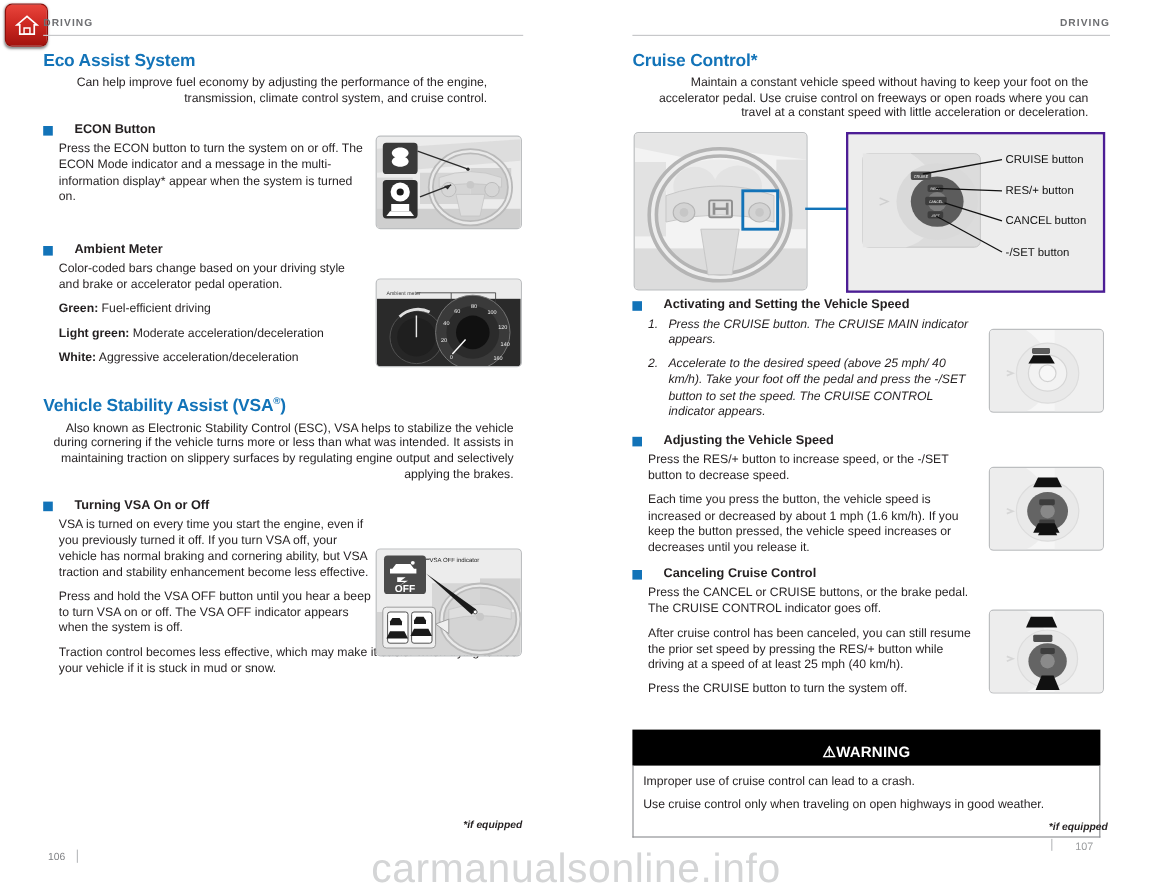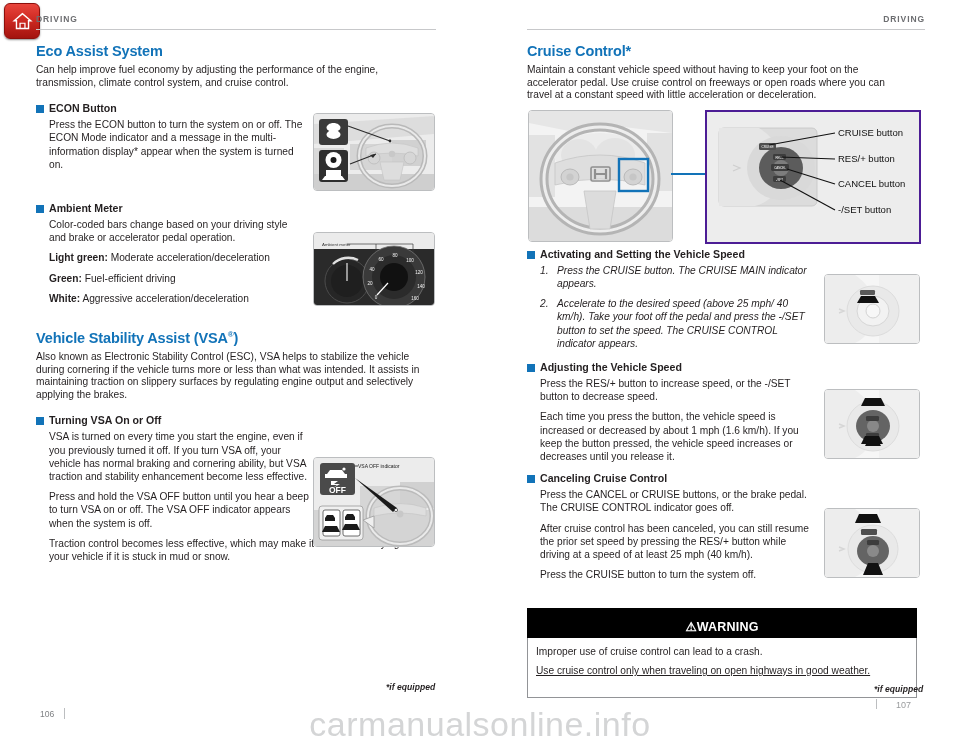--- a/index.html
+++ b/index.html
@@ -35,24 +35,24 @@
   }
   .runhead.right{text-align:right;}
   .rule{height:1px;background:#c7c8ca;margin-top:5px;}
 
   h1.sec{
     font-size:14.5px;font-weight:bold;color:#1273b8;
     margin:13px 0 5px 0;letter-spacing:-.15px;
   }
   h1.sec sup{font-size:8px;vertical-align:super;}
   p.body{
-    font-size:10.2px;line-height:12.6px;margin:0 0 4px 0;color:#231f20;
+    font-size:10.2px;line-height:12.6px;margin:0 0 4px 0;color:#231f20;text-align:right;
   }
   .sub{
-    display:flex;align-items:flex-start;gap:5px;margin:14px 0 4px 0;
+    display:flex;align-items:flex-start;gap:18px;margin:14px 0 4px 0;
   }
   .sub .bullet{
     width:8px;height:8px;background:#1273b8;flex:0 0 8px;margin-top:2px;
   }
   .sub .sub-t{font-size:10.6px;font-weight:bold;line-height:11px;}
 
   .indent{margin-left:13px;}
   .indent p{font-size:10.2px;line-height:13.2px;margin:0 0 7px 0;}
   .indent p b{font-weight:bold;}
 
@@ -78,21 +78,21 @@
   .warnbox{position:absolute;left:527px;top:608px;width:390px;}
   .warnbox .bar{
     background:#000;color:#fff;text-align:center;
     font-size:12.5px;font-weight:bold;letter-spacing:.2px;
     padding:11px 0 4px 0;
   }
   .warnbox .bodyw{
     border:1px solid #929497;border-top:none;padding:7px 8px 8px 8px;
   }
   .warnbox .bodyw p{font-size:10.2px;line-height:13px;margin:0 0 6px 0;}
-  .warnbox .bodyw p:last-child{margin-bottom:12px;text-decoration:underline;}
+  .warnbox .bodyw p:last-child{margin-bottom:12px;}
 
   .ifeq{
     position:absolute;font-size:8.6px;font-style:italic;font-weight:bold;
     color:#231f20;
   }
   .pgnum{
     position:absolute;font-size:8.6px;color:#808285;
   }
   .pgbar{
     position:absolute;width:1px;height:11px;background:#bcbec0;
@@ -136,22 +136,22 @@
     <div class="indent" style="width:260px">
       <p>Press the ECON button to turn the system on or off. The ECON Mode indicator and a message in the multi-information display* appear when the system is turned on.</p>
     </div>
 
     <div class="sub" style="margin-top:32px">
       <span class="bullet"></span>
       <span class="sub-t">Ambient Meter</span>
     </div>
     <div class="indent" style="width:252px">
       <p>Color-coded bars change based on your driving style and brake or accelerator pedal operation.</p>
+      <p><b>Green:</b><span> Fuel-efficient driving</span></p>
       <p><b>Light green:</b><span> Moderate acceleration/deceleration</span></p>
-      <p><b>Green:</b><span> Fuel-efficient driving</span></p>
       <p><b>White:</b><span> Aggressive acceleration/deceleration</span></p>
     </div>
 
     <h1 class="sec" style="margin-top:25px"><span>Vehicle Stability Assist (VSA</span><sup>®</sup><span>)</span></h1>
     <p class="body" style="width:392px">Also known as Electronic Stability Control (ESC), VSA helps to stabilize the vehicle during cornering if the vehicle turns more or less than what was intended. It assists in maintaining traction on slippery surfaces by regulating engine output and selectively applying the brakes.</p>
 
     <div class="sub">
       <span class="bullet"></span>
       <span class="sub-t">Turning VSA On or Off</span>
     </div>

